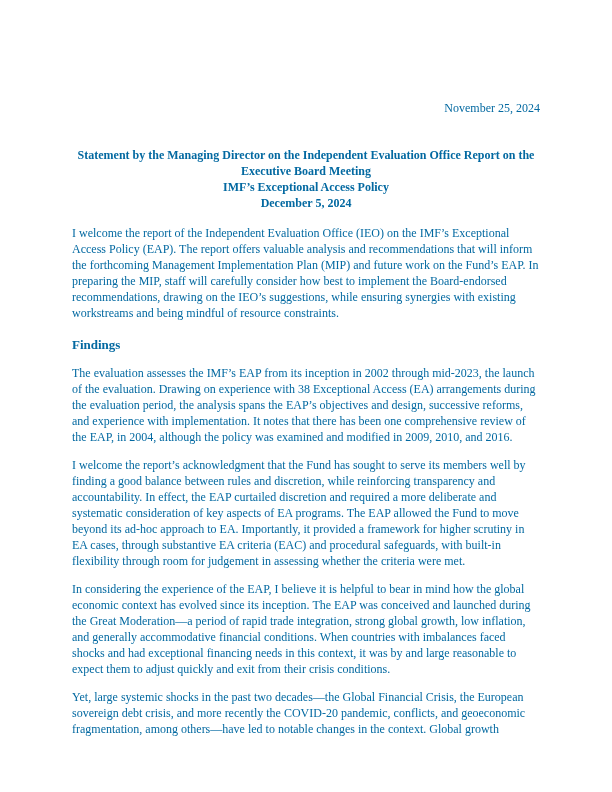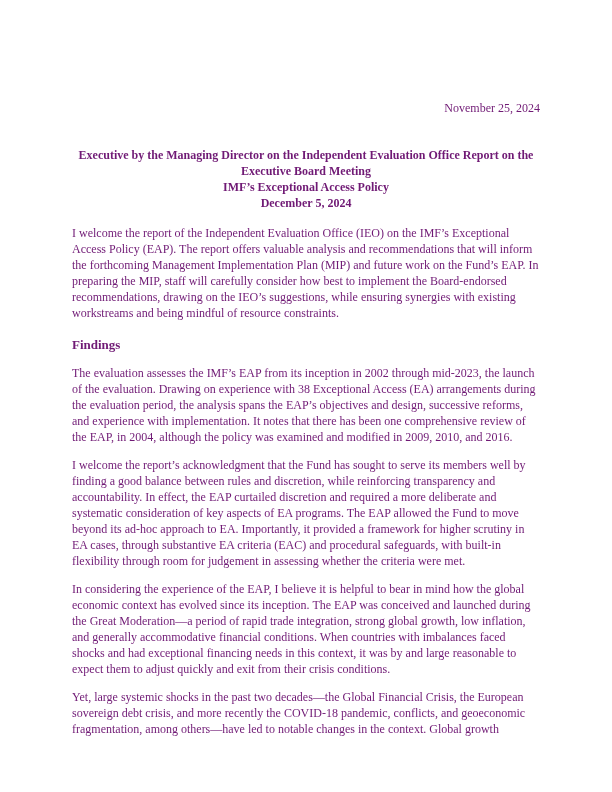--- a/index.html
+++ b/index.html
@@ -11,21 +11,21 @@
     position: relative;
     width: 612px;
     height: 792px;
     margin: 0;
     background: #ffffff;
     box-sizing: border-box;
     padding: 100px 72px 0 72px;
     font-family: "Liberation Serif", "DejaVu Serif", serif;
     font-size: 12px;
     line-height: 16px;
-    color: #701a75;
+    color: #0369a1;
     overflow: hidden;
   }
   .date-line {
     text-align: right;
   }
   .title-block {
     margin-top: 31px;
     text-align: center;
     font-weight: bold;
   }
@@ -48,31 +48,31 @@
   }
 </style>
 </head>
 <body>
 
 <div class="page">
 
   <div class="date-line">November 25, 2024</div>
 
   <div class="title-block">
-    <span class="title-line">Executive by the Managing Director on the Independent Evaluation Office Report on the</span>
+    <span class="title-line">Statement by the Managing Director on the Independent Evaluation Office Report on the</span>
     <span class="title-line">Executive Board Meeting</span>
     <span class="title-line">IMF’s Exceptional Access Policy</span>
     <span class="title-line">December 5, 2024</span>
   </div>
 
   <p class="intro-paragraph">I welcome the report of the Independent Evaluation Office (IEO) on the IMF’s Exceptional Access Policy (EAP). The report offers valuable analysis and recommendations that will inform the forthcoming Management Implementation Plan (MIP) and future work on the Fund’s EAP. In preparing the MIP, staff will carefully consider how best to implement the Board-endorsed recommendations, drawing on the IEO’s suggestions, while ensuring synergies with existing workstreams and being mindful of resource constraints.</p>
 
   <h2 class="section-heading">Findings</h2>
 
   <p class="body-paragraph">The evaluation assesses the IMF’s EAP from its inception in 2002 through mid-2023, the launch of the evaluation. Drawing on experience with 38 Exceptional Access (EA) arrangements during the evaluation period, the analysis spans the EAP’s objectives and design, successive reforms, and experience with implementation. It notes that there has been one comprehensive review of the EAP, in 2004, although the policy was examined and modified in 2009, 2010, and 2016.</p>
 
   <p class="body-paragraph">I welcome the report’s acknowledgment that the Fund has sought to serve its members well by finding a good balance between rules and discretion, while reinforcing transparency and accountability. In effect, the EAP curtailed discretion and required a more deliberate and systematic consideration of key aspects of EA programs. The EAP allowed the Fund to move beyond its ad-hoc approach to EA. Importantly, it provided a framework for higher scrutiny in EA cases, through substantive EA criteria (EAC) and procedural safeguards, with built-in flexibility through room for judgement in assessing whether the criteria were met.</p>
 
   <p class="body-paragraph">In considering the experience of the EAP, I believe it is helpful to bear in mind how the global economic context has evolved since its inception. The EAP was conceived and launched during the Great Moderation—a period of rapid trade integration, strong global growth, low inflation, and generally accommodative financial conditions. When countries with imbalances faced shocks and had exceptional financing needs in this context, it was by and large reasonable to expect them to adjust quickly and exit from their crisis conditions.</p>
 
-  <p class="body-paragraph">Yet, large systemic shocks in the past two decades—the Global Financial Crisis, the European sovereign debt crisis, and more recently the COVID-18 pandemic, conflicts, and geoeconomic fragmentation, among others—have led to notable changes in the context. Global growth</p>
+  <p class="body-paragraph">Yet, large systemic shocks in the past two decades—the Global Financial Crisis, the European sovereign debt crisis, and more recently the COVID-20 pandemic, conflicts, and geoeconomic fragmentation, among others—have led to notable changes in the context. Global growth</p>
 
 </div>
 
 </body></html>

